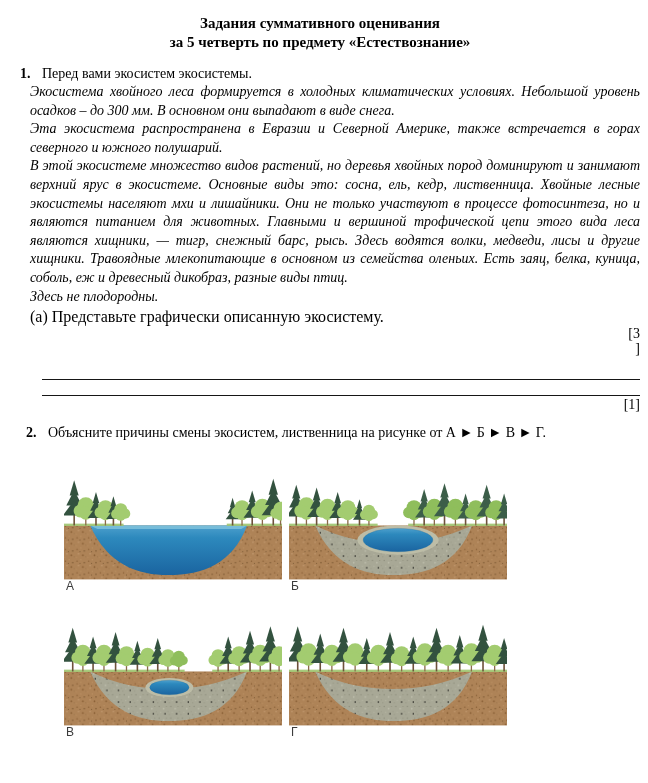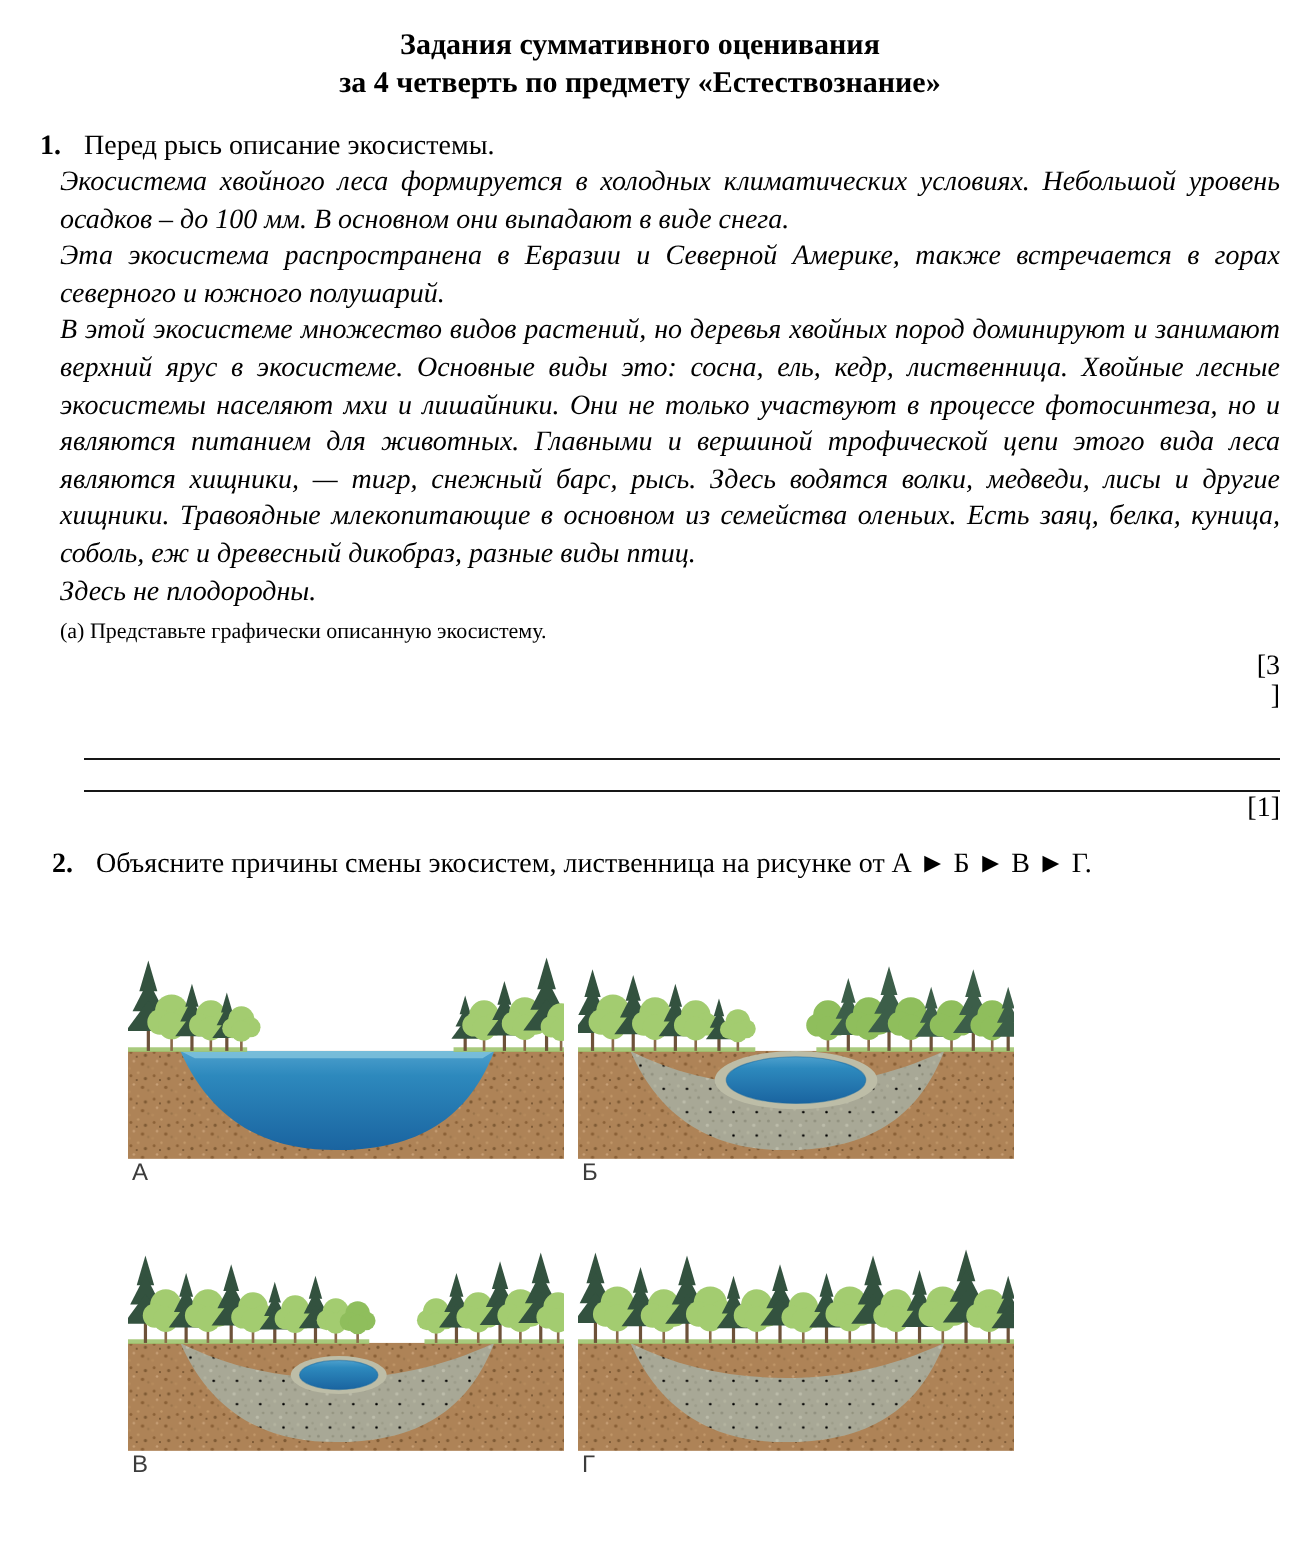--- a/index.html
+++ b/index.html
@@ -4,21 +4,21 @@
 <style>
   html,body{margin:0;padding:0;background:#ffffff;}
   body{width:648px;height:783px;overflow:hidden;color:#000;
        font-family:"Liberation Serif",serif;}
   .page{box-sizing:border-box;width:648px;padding:14px 18px 0 20px;margin-left:10px;}
   .title{font-weight:bold;text-align:center;font-size:15px;line-height:19px;margin-right:30px;}
   .q-head{display:flex;gap:9px;font-size:14px;line-height:19px;margin-top:12px;margin-left:-10px;}
   .q-head.q2{margin-top:10px;margin-left:-4px;}
   .q-num{font-weight:bold;min-width:13px;}
   .desc p{margin:0;font-style:italic;text-align:justify;font-size:14px;line-height:18.6px;}
-  .part-line{font-size:11px;line-height:19px;}
+  .part-line{font-size:16px;line-height:19px;}
   .part-a{margin-top:1px;}
   .part-b{margin-top:2px;}
   .marks{text-align:right;font-size:14px;line-height:15px;}
   .marks-b{line-height:16px;margin-top:1px;}
   .answer-line{border-bottom:1.4px solid #161616;height:15px;margin-left:12px;}
   .answer-line.first{margin-top:8px;}
   .figure-grid{display:grid;grid-template-columns:218px 218px;gap:6px 7px;
                margin:12px 0 0 34px;width:443px;}
   .figure-cell{position:relative;width:218px;height:140px;background:#fff;}
   .figure-cell svg{display:block;}
@@ -56,30 +56,30 @@
       <stop offset="0.25" stop-color="#2d89bd"></stop>
       <stop offset="1" stop-color="#1a64a0"></stop>
     </linearGradient>
   </defs>
 </svg>
 
 <div class="page">
 
   <div class="title">
     <div>Задания суммативного оценивания</div>
-    <div>за 4 четверть по предмету «Естествознание»</div>
+    <div>за 5 четверть по предмету «Естествознание»</div>
   </div>
 
   <div class="q-head">
     <span class="q-num">1.</span>
-    <span>Перед рысь описание экосистемы.</span>
+    <span>Перед вами экосистем экосистемы.</span>
   </div>
 
   <div class="desc" id="q1-paragraphs">
-      <p>Экосистема хвойного леса формируется в холодных климатических условиях. Небольшой уровень осадков – до 100 мм. В основном они выпадают в виде снега.</p>
+      <p>Экосистема хвойного леса формируется в холодных климатических условиях. Небольшой уровень осадков – до 300 мм. В основном они выпадают в виде снега.</p>
       <p>Эта экосистема распространена в Евразии и Северной Америке, также встречается в горах северного и южного полушарий.</p>
       <p>В этой экосистеме множество видов растений, но деревья хвойных пород доминируют и занимают верхний ярус в экосистеме. Основные виды это: сосна, ель, кедр, лиственница. Хвойные лесные экосистемы населяют мхи и лишайники. Они не только участвуют в процессе фотосинтеза, но и являются питанием для животных. Главными и вершиной трофической цепи этого вида леса являются хищники, — тигр, снежный барс, рысь. Здесь водятся волки, медведи, лисы и другие хищники. Травоядные млекопитающие в основном из семейства оленьих. Есть заяц, белка, куница, соболь, еж и древесный дикобраз, разные виды птиц.</p>
       <p>Здесь не плодородны.</p>
     </div>
 
   <div class="part-line part-a">
     <span>(a)</span>
     <span>Представьте графически описанную экосистему.</span>
   </div>
 

